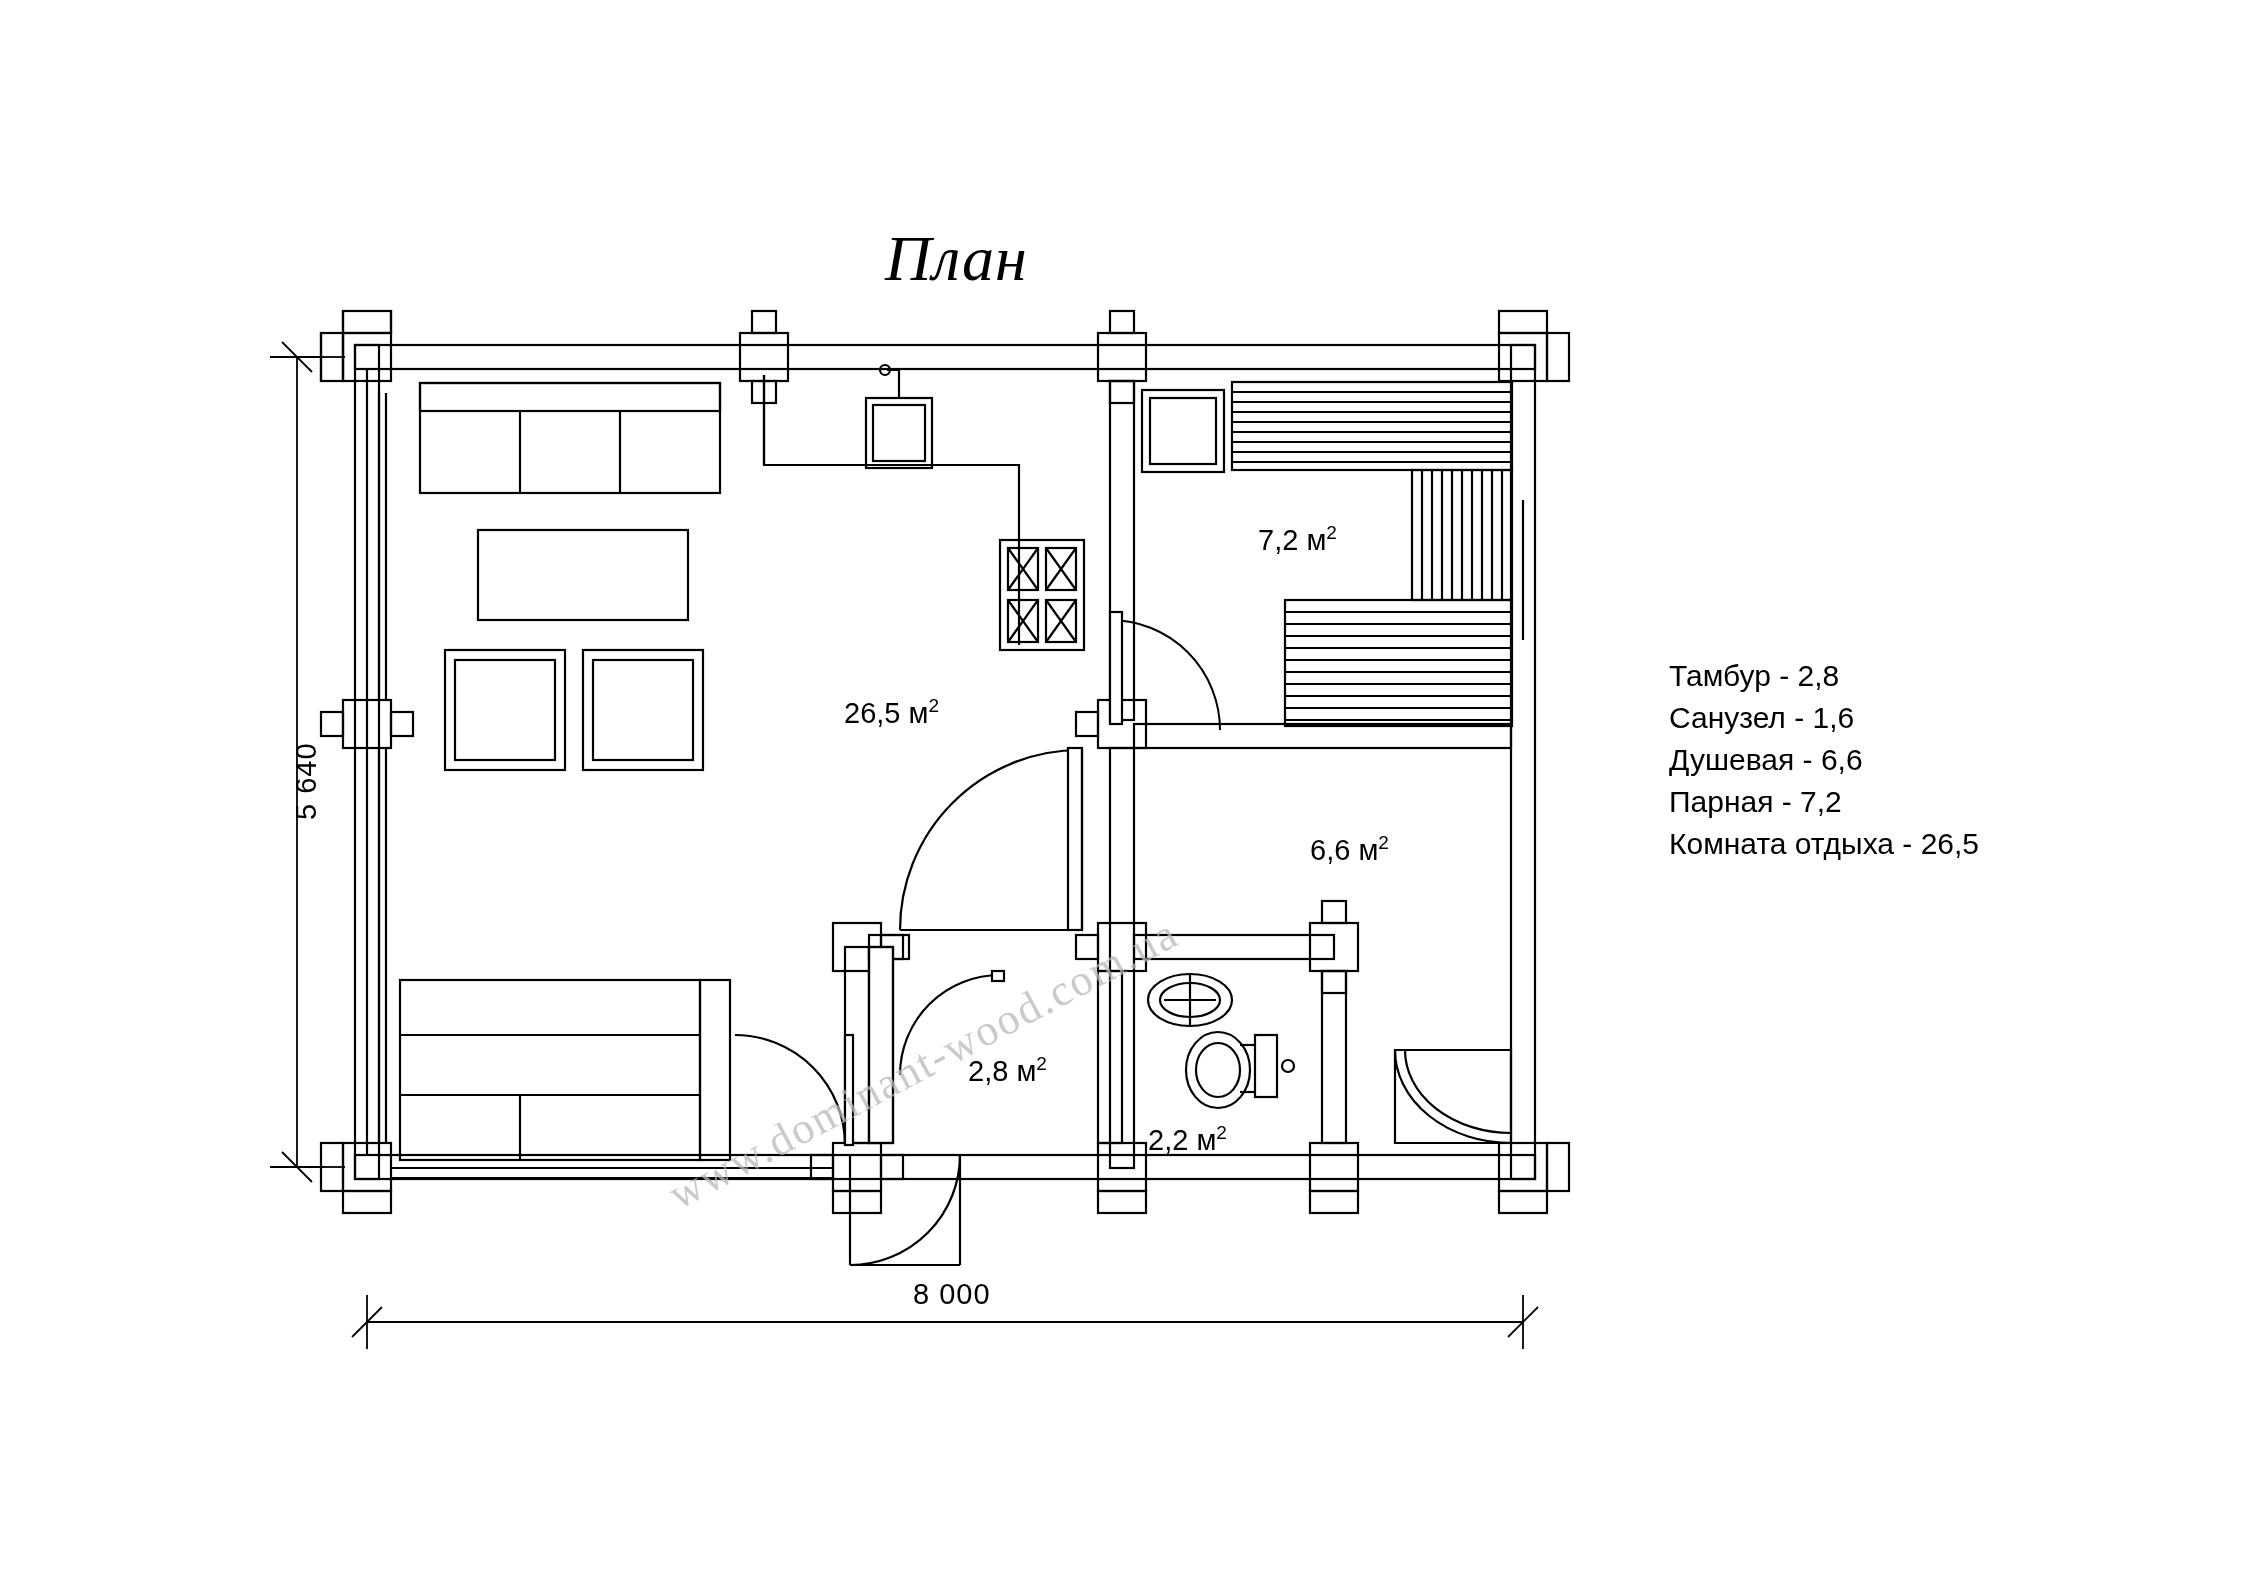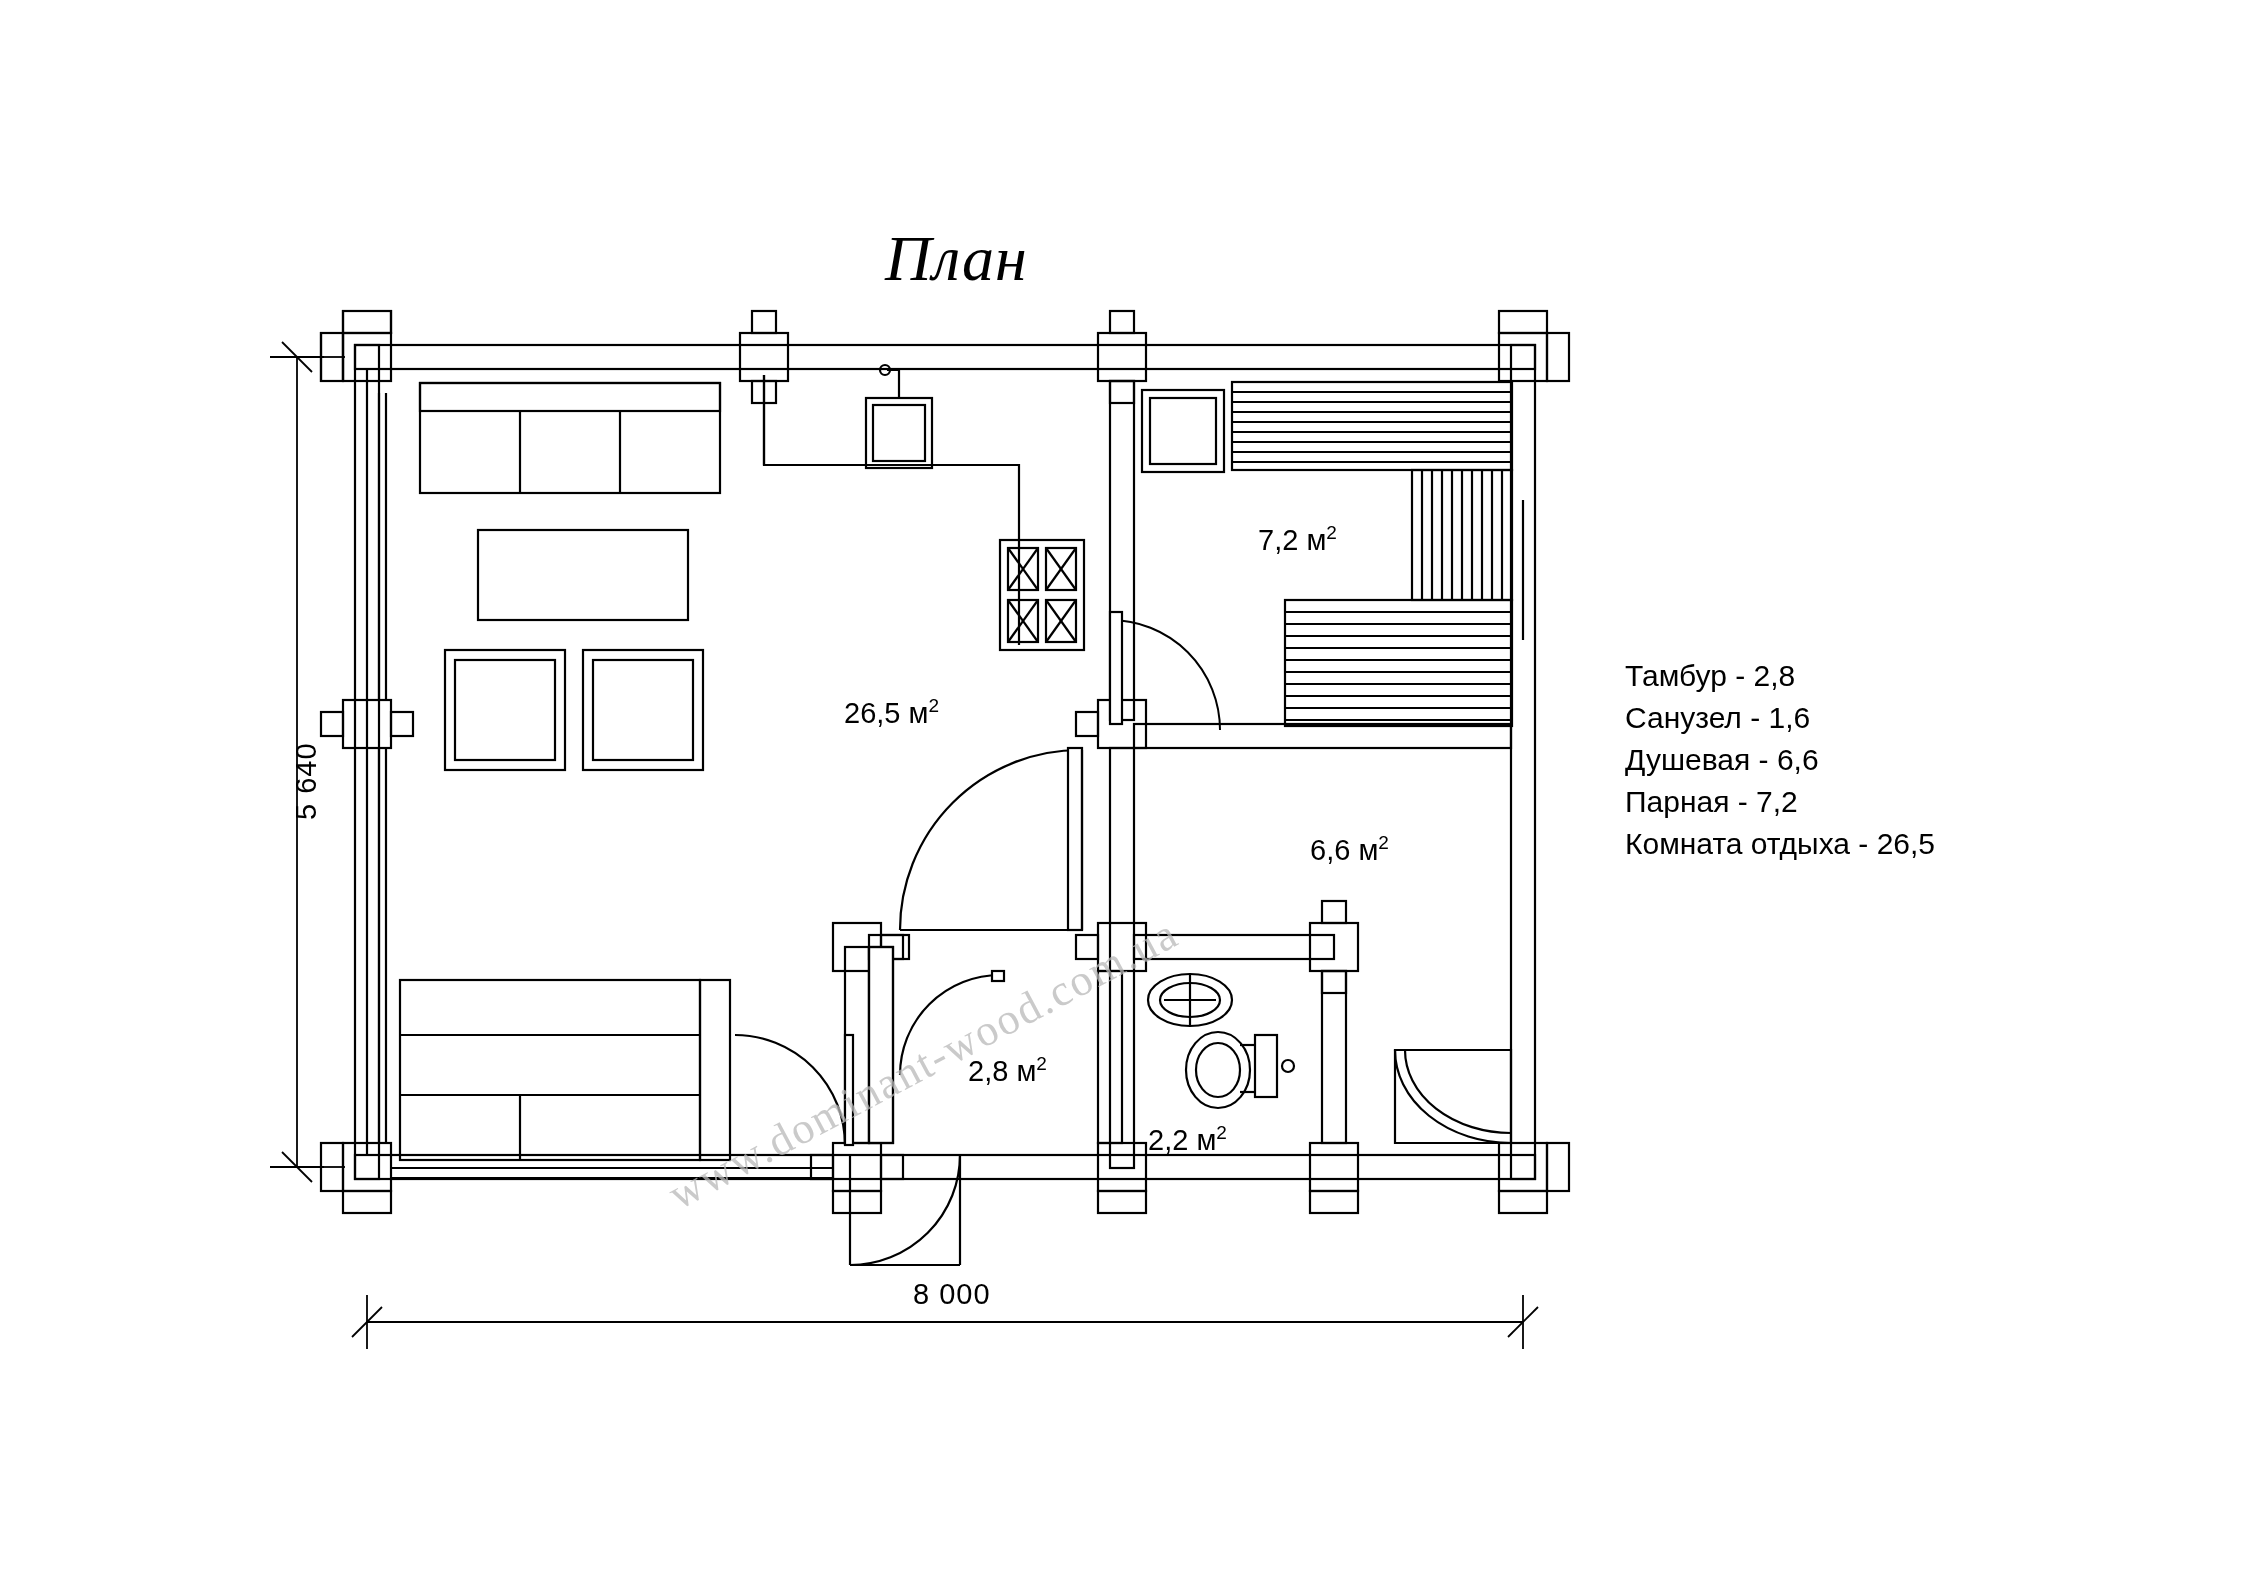--- a/index.html
+++ b/index.html
@@ -16,21 +16,21 @@
     font-style:italic;font-size:64px;font-weight:400;
     letter-spacing:1px;
   }
 
   .legend{
     position:absolute;
     font-size:30px;
     line-height:42px;
     white-space:nowrap;
   }
-  .legend div{white-space:nowrap;}
+  .legend div{white-space:nowrap;margin-left:44px;}
 
   .arealbl{
     position:absolute;
     font-size:29px;
     white-space:nowrap;
   }
   .arealbl sup{font-size:19px;vertical-align:super;}
 
   .dimtxt{
     position:absolute;

